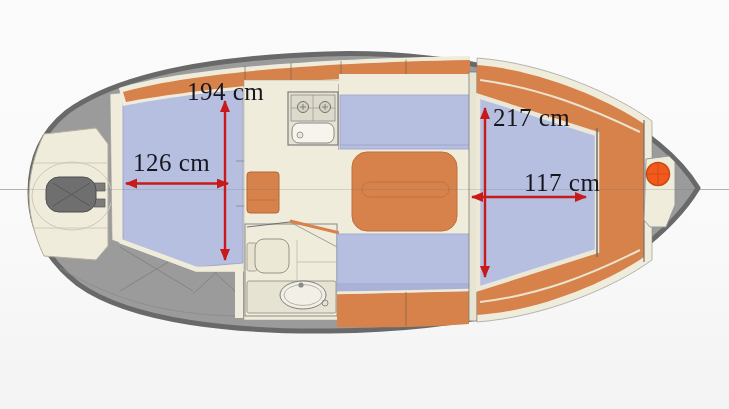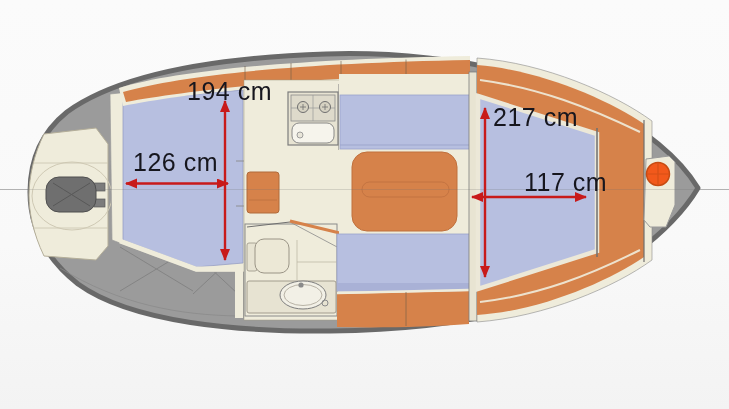--- a/index.html
+++ b/index.html
@@ -1,21 +1,21 @@
 <!DOCTYPE html>
 <html style="--hull_outline: #696969; --deck_gray: #9b9b9b; --cabin_blue: #b7bfe0; --wood_orange: #d6824a; --floor_cream: #efecdb; --arrow_red: #c81a1a; --winch_orange: #f2591b; --label_text: #16161e;"><head>
 <meta charset="utf-8">
 <style>
   html,body{margin:0;padding:0;}
   body{
     width:729px;height:409px;overflow:hidden;
     background:linear-gradient(180deg,#fbfbfb 0%,#f9f9f9 60%,#f3f3f3 100%);
     font-family:"Liberation Sans", sans-serif;
   }
-  .stage{position:relative;width:729px;height:298px;}
+  .stage{position:relative;width:729px;height:298px;font-family:Liberation Serif, serif;}
   svg{display:block;}
 
   
   .hull          {fill:var(--deck_gray);stroke:var(--hull_outline);stroke-width:5;stroke-linejoin:round;}
   .cream         {fill:var(--floor_cream);}
   .cream-stroke  {stroke:var(--floor_cream);}
   .blue          {fill:var(--cabin_blue);}
   .orange        {fill:var(--wood_orange);}
   .orange-stroke {stroke:var(--wood_orange);}
   .winch         {fill:var(--winch_orange);stroke:#c64b12;stroke-width:1.5;}

